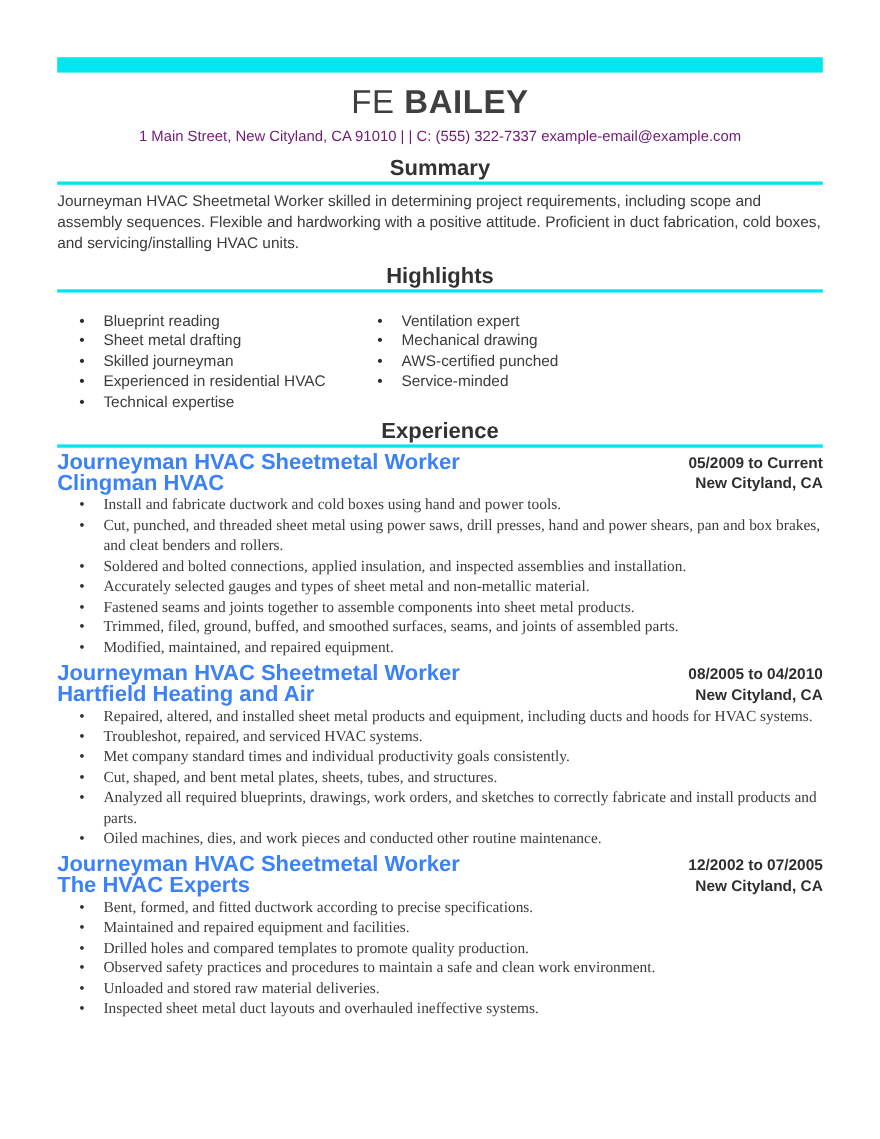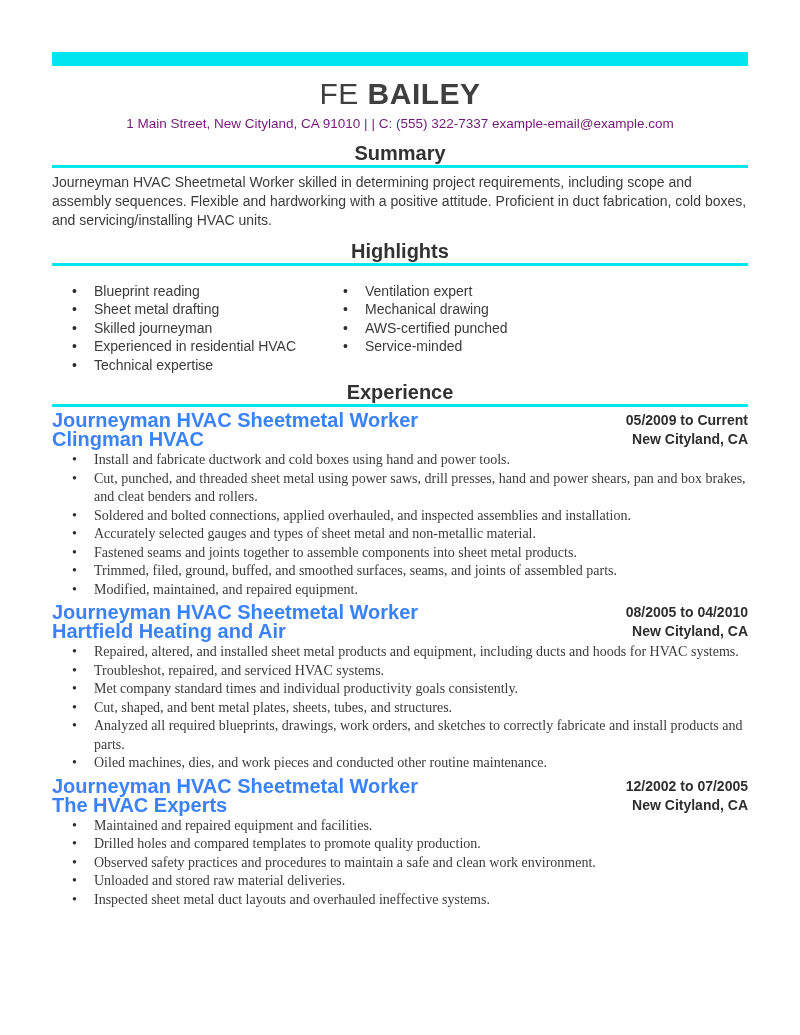--- a/index.html
+++ b/index.html
@@ -105,21 +105,21 @@
       <div class="lft">Journeyman HVAC Sheetmetal Worker</div>
       <div class="rgt">05/2009 to Current</div>
     </div>
     <div class="job-row">
       <div class="lft">Clingman HVAC</div>
       <div class="rgt">New Cityland, CA</div>
     </div>
     <ul class="blist">
       <li>Install and fabricate ductwork and cold boxes using hand and power tools.</li>
       <li>Cut, punched, and threaded sheet metal using power saws, drill presses, hand and power shears, pan and box brakes, and cleat benders and rollers.</li>
-      <li>Soldered and bolted connections, applied overhauled, and inspected assemblies and installation.</li>
+      <li>Soldered and bolted connections, applied insulation, and inspected assemblies and installation.</li>
       <li>Accurately selected gauges and types of sheet metal and non-metallic material.</li>
       <li>Fastened seams and joints together to assemble components into sheet metal products.</li>
       <li>Trimmed, filed, ground, buffed, and smoothed surfaces, seams, and joints of assembled parts.</li>
       <li>Modified, maintained, and repaired equipment.</li>
     </ul>
   </div>
 
   <div class="job">
     <div class="job-row">
       <div class="lft">Journeyman HVAC Sheetmetal Worker</div>
@@ -142,20 +142,21 @@
   <div class="job">
     <div class="job-row">
       <div class="lft">Journeyman HVAC Sheetmetal Worker</div>
       <div class="rgt">12/2002 to 07/2005</div>
     </div>
     <div class="job-row">
       <div class="lft">The HVAC Experts</div>
       <div class="rgt">New Cityland, CA</div>
     </div>
     <ul class="blist">
+      <li>Bent, formed, and fitted ductwork according to precise specifications.</li>
       <li>Maintained and repaired equipment and facilities.</li>
       <li>Drilled holes and compared templates to promote quality production.</li>
       <li>Observed safety practices and procedures to maintain a safe and clean work environment.</li>
       <li>Unloaded and stored raw material deliveries.</li>
       <li>Inspected sheet metal duct layouts and overhauled ineffective systems.</li>
     </ul>
   </div>
 
 </div>
 

